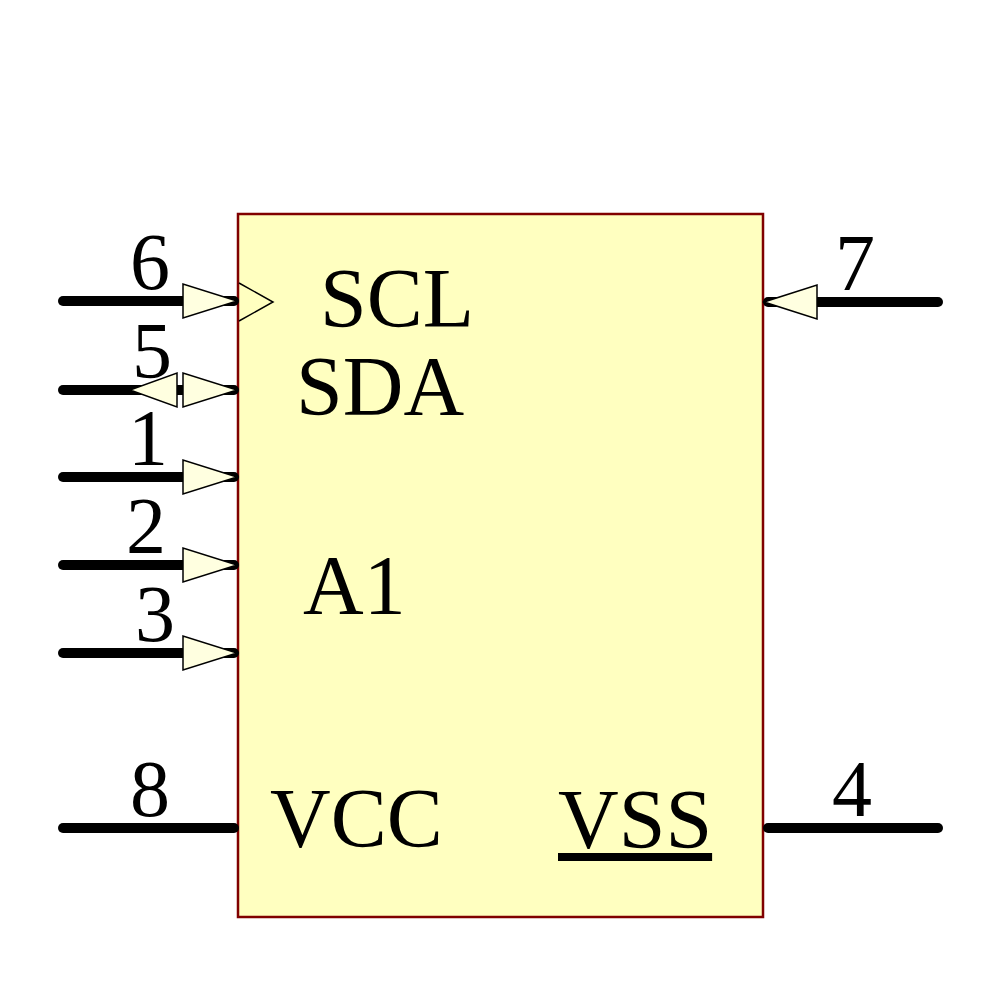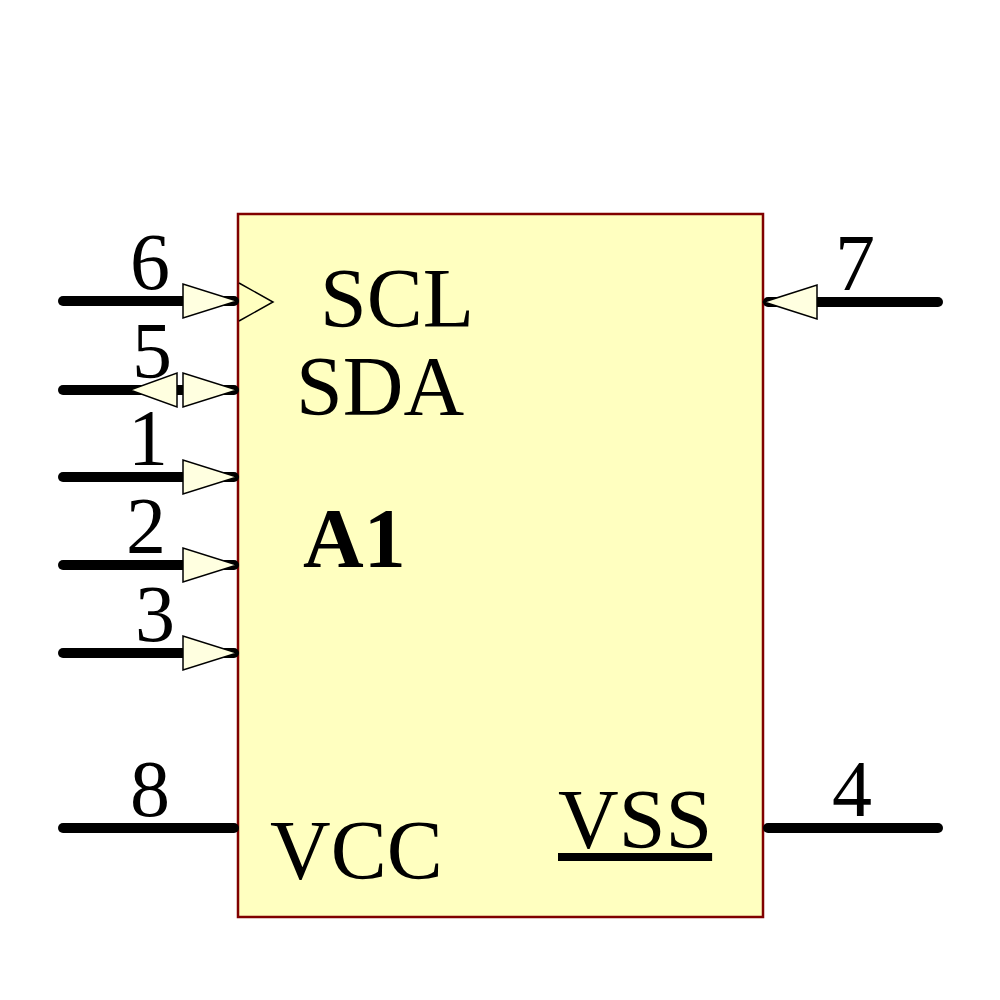--- a/index.html
+++ b/index.html
@@ -32,23 +32,23 @@
     font-size: 80px;
     line-height: 1;
     color: #000000;
     transform: translateX(-50%);
     white-space: nowrap;
   }
   
   .lbl-scl { left: 320px; top: 257px; font-family: Liberation Serif, serif; }
   .lbl-sda { left: 296px; top: 345px; }
   .lbl-a0  { left: 303px; top: 428px; }
-  .lbl-a1  { left: 303px; top: 497px; font-weight: bold; }
+  .lbl-a1  { left: 303px; top: 544px; }
   .lbl-a2  { left: 303px; top: 605px; }
-  .lbl-vcc { left: 270px; top: 777px; margin-top: 32px; }
+  .lbl-vcc { left: 270px; top: 777px; }
   .lbl-wp  { left: 585px; top: 257px; }
   .lbl-vss { left: 558px; top: 778px; text-decoration: underline; }
   
   .num-6 { left: 150px; top: 222px; }
   .num-5 { left: 152px; top: 311px; }
   .num-1 { left: 148px; top: 398px; }
   .num-2 { left: 146px; top: 486px; }
   .num-3 { left: 155px; top: 574px; }
   .num-8 { left: 150px; top: 749px; }
   .num-7 { left: 855px; top: 223px; }

